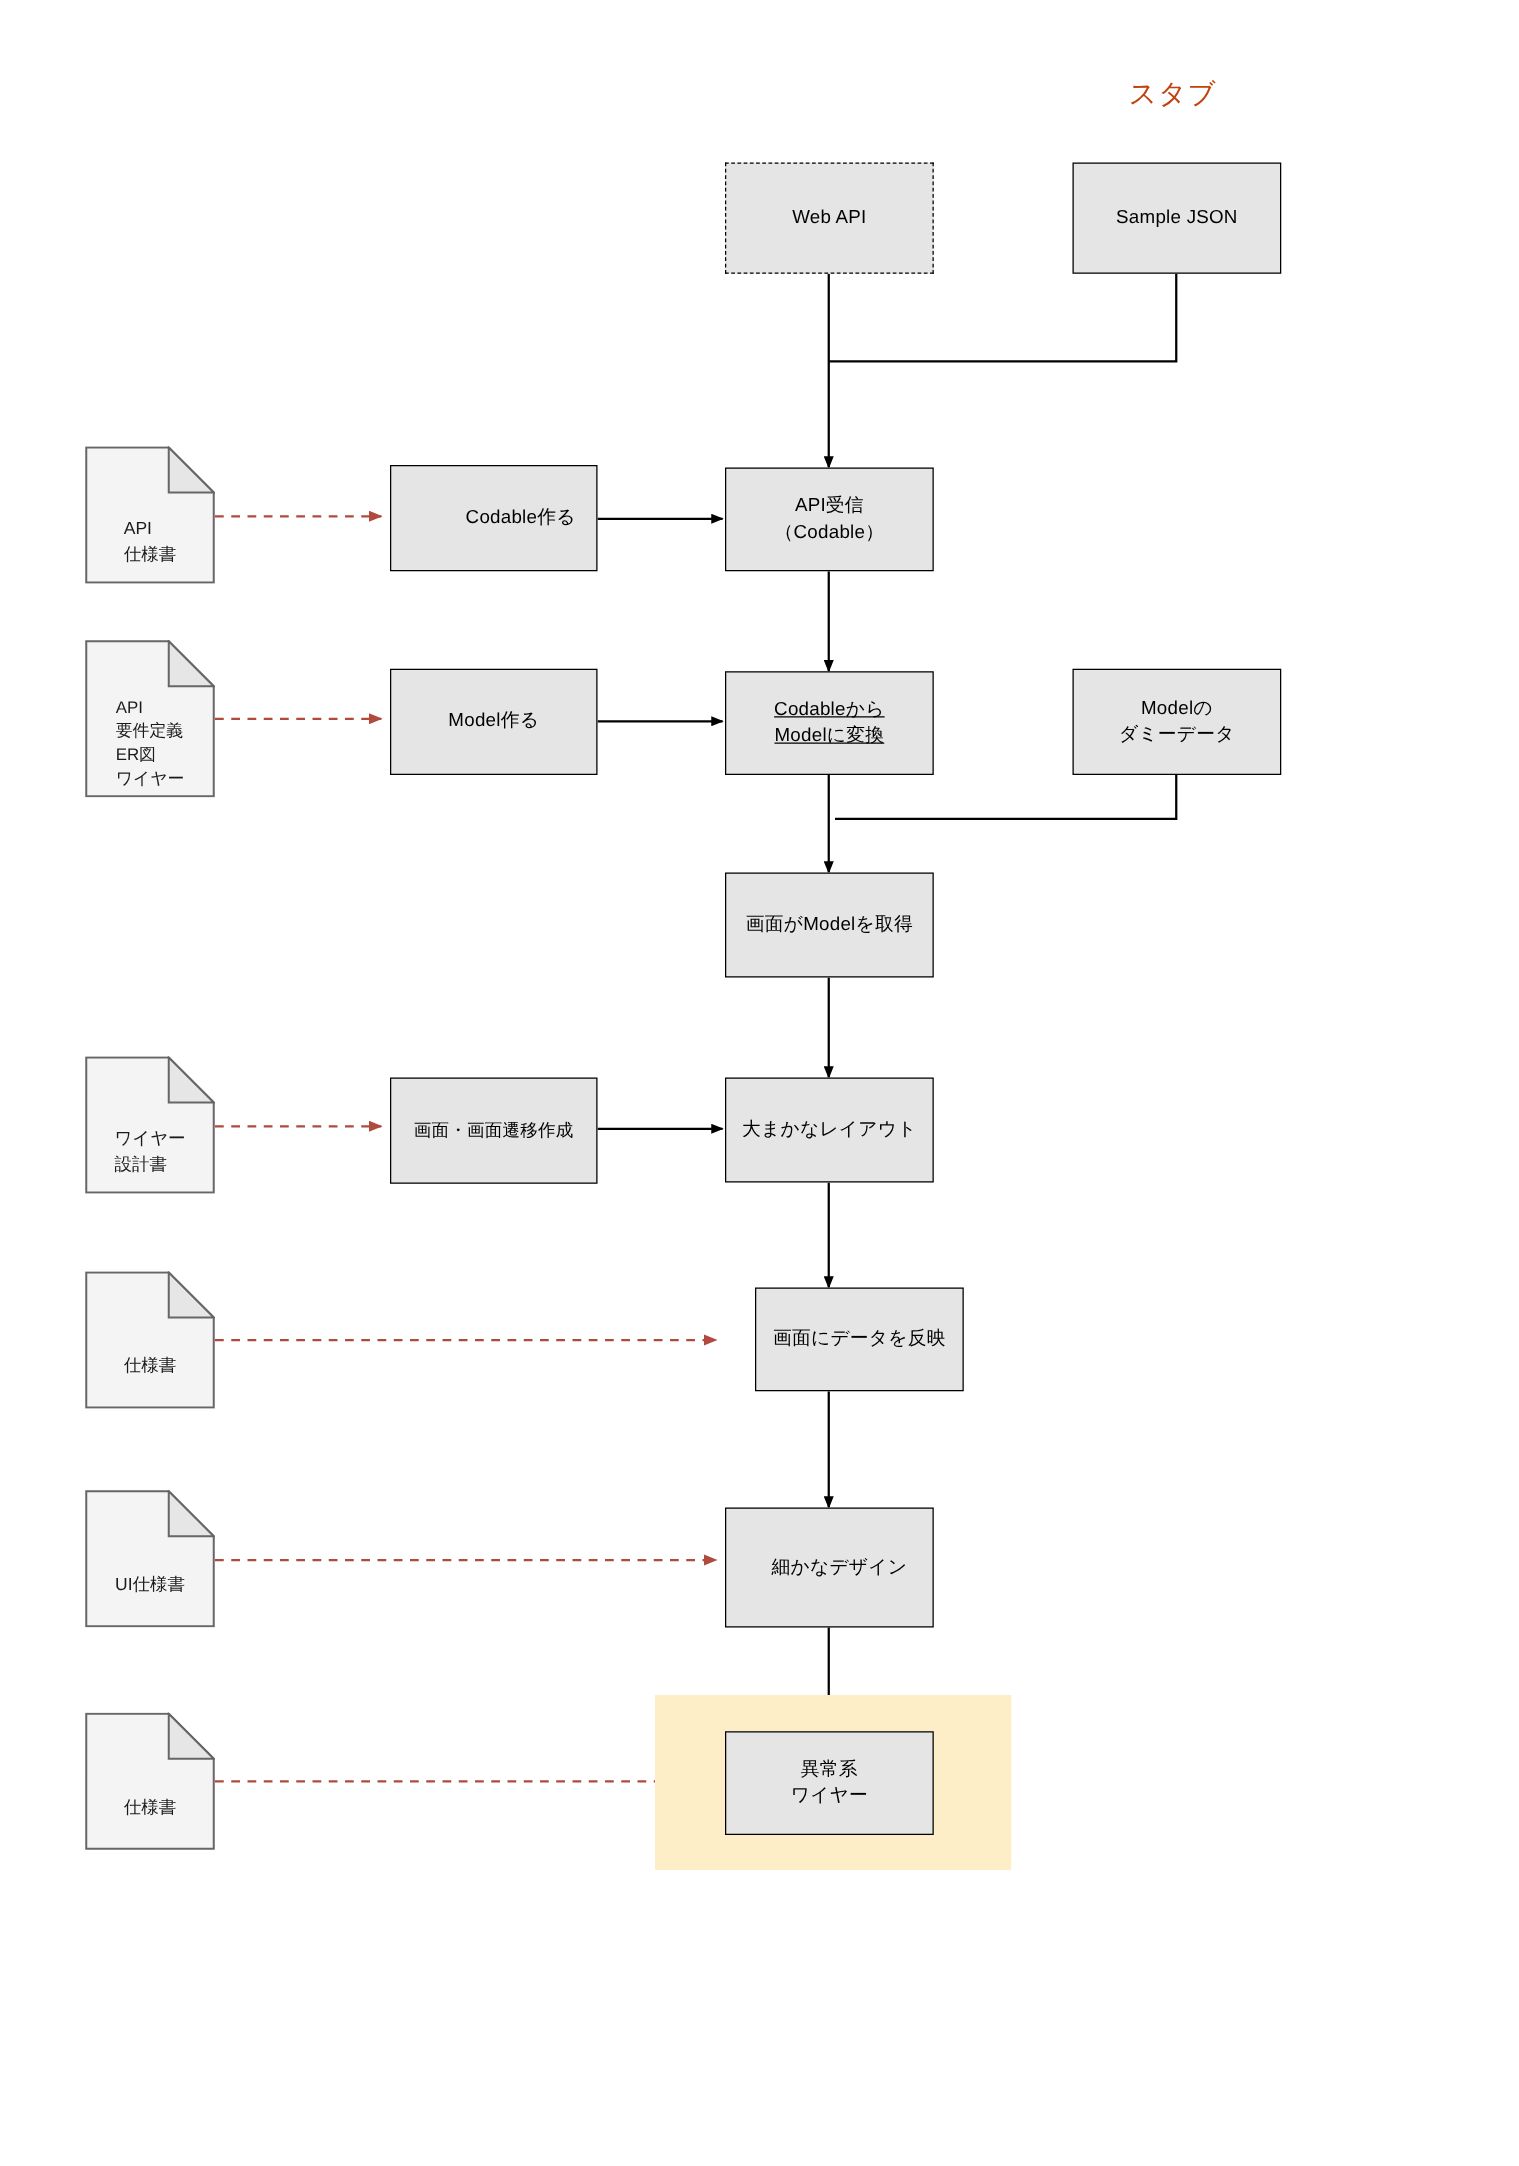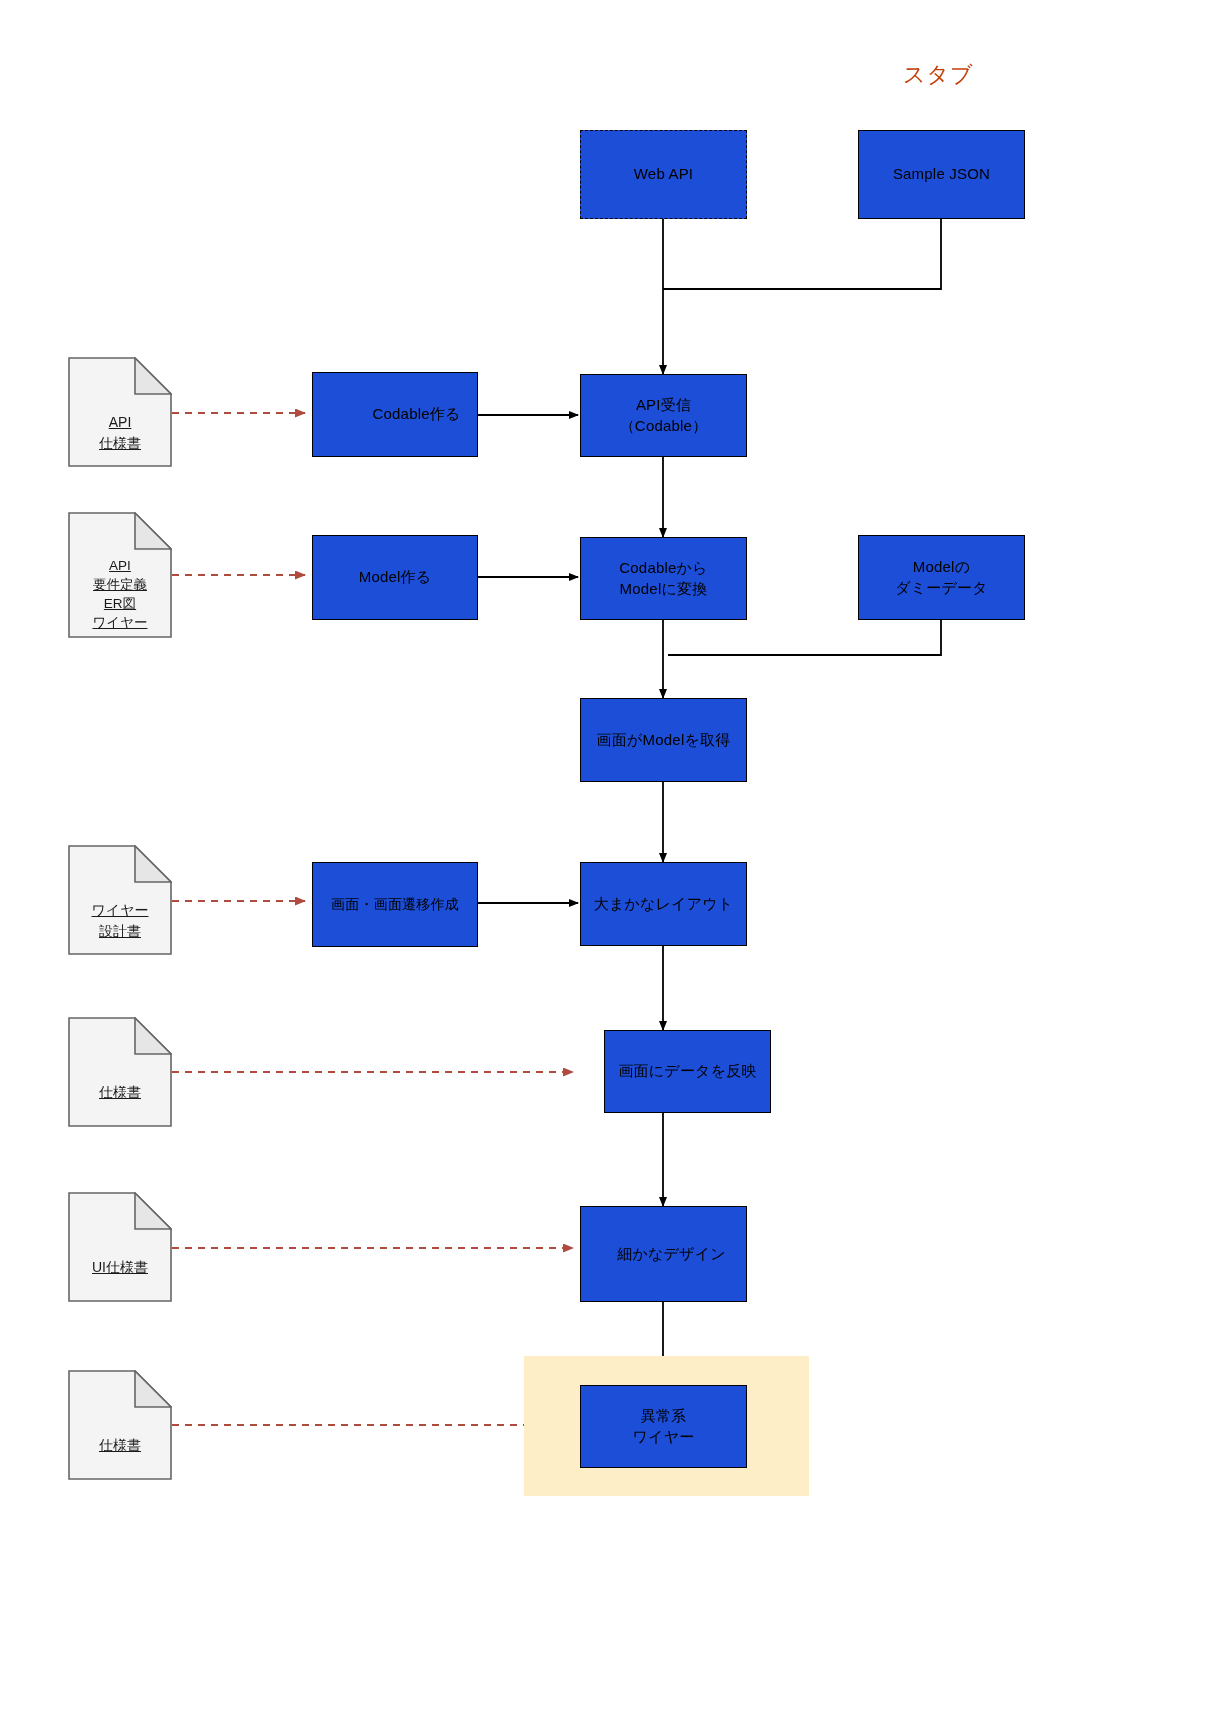--- a/index.html
+++ b/index.html
@@ -28,21 +28,21 @@
     pointer-events: none;
   }
   
   .node {
     position: absolute;
     box-sizing: border-box;
     display: flex;
     align-items: center;
     justify-content: center;
     text-align: center;
-    background: #1d4ed8;
+    background: #e5e5e5;
     border: 1.6px solid #000000;
     font-size: 15px;
     line-height: 1.35;
     letter-spacing: 0.2px;
     white-space: pre-line;
     z-index: 3;
   }
   .node.dashed {
     border-style: dashed;
     border-width: 1.8px;
@@ -62,26 +62,24 @@
   }
   .doc .doc-label {
     position: absolute;
     left: 0;
     right: 0;
     bottom: 0;
     top: 38%;
     display: flex;
     align-items: center;
     justify-content: center;
-    text-align: center;
     font-size: 14px;
     line-height: 1.5;
     white-space: pre-line;
     color: #1a1a1a;
-    text-decoration: underline;
   }
   .doc.four-line .doc-label {
     top: 30%;
     font-size: 13.5px;
     line-height: 1.42;
   }
   
   .highlight {
     position: absolute;
     z-index: 1;
@@ -236,21 +234,21 @@
 
   <div class="node" style="left:312px; top:535px; width:166px; height:85px;">
     <span>Model作る</span>
   </div>
 
   <div class="node" style="left:580px; top:374px; width:167px; height:83px;">
     <span>API受信
 （Codable）</span>
   </div>
 
-  <div class="node" style="left:580px; top:537px; width:167px; height:83px;">
+  <div class="node" style="left:580px; top:537px; width:167px; height:83px;text-decoration:underline;">
     <span>Codableから
 Modelに変換</span>
   </div>
 
   <div class="node" style="left:580px; top:698px; width:167px; height:84px;">
     <span>画面がModelを取得</span>
   </div>
 
   <div class="node" style="left:580px; top:862px; width:167px; height:84px;">
     <span>大まかなレイアウト</span>

